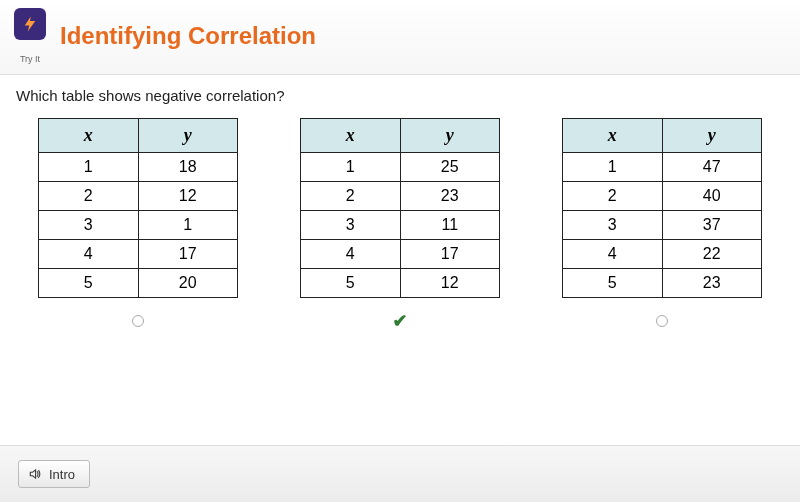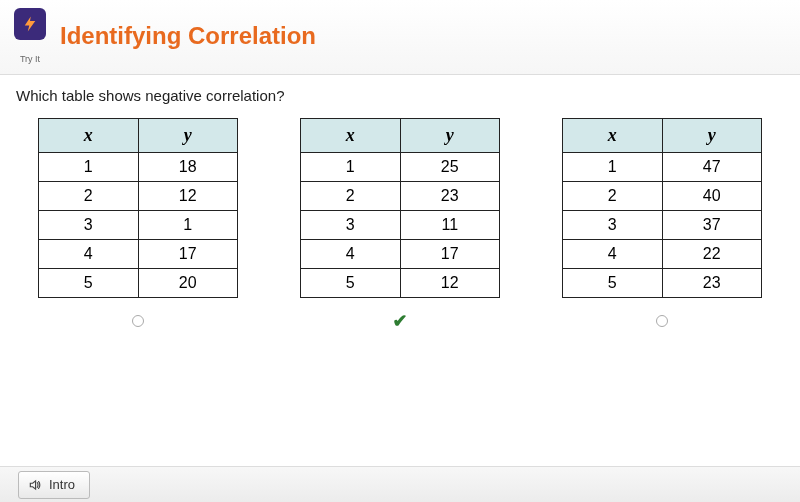--- a/index.html
+++ b/index.html
@@ -99,21 +99,21 @@
   .checkmark {
     color: #2e7d32;
     font-size: 18px;
     font-weight: bold;
   }
   .footer {
     position: absolute;
     bottom: 0;
     left: 0;
     right: 0;
-    height: 36px;
+    height: 57px;
     background: linear-gradient(#f7f7f7, #ececec);
     border-top: 1px solid #ddd;
     display: flex;
     align-items: center;
     padding: 0 18px;
     gap: 18px;
   }
   .footer-btn {
     display: inline-flex;
     align-items: center;

